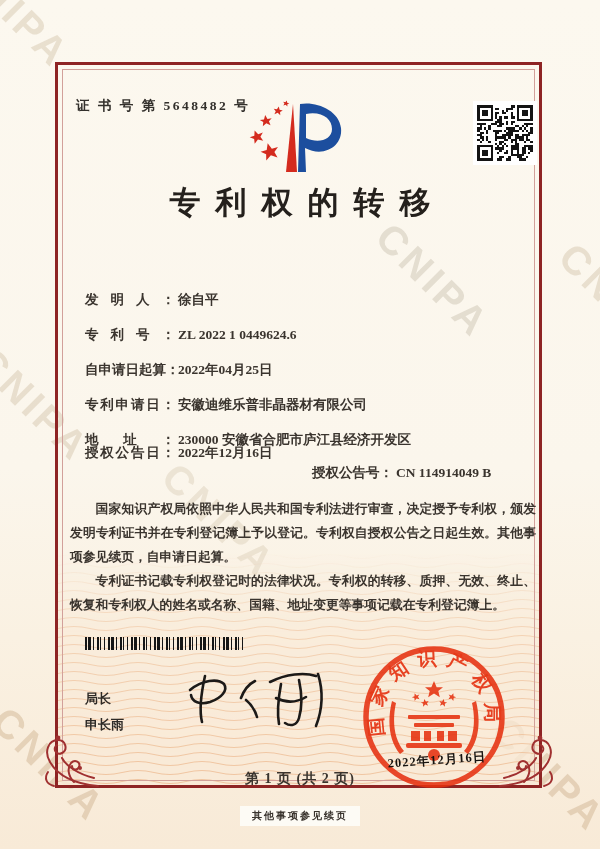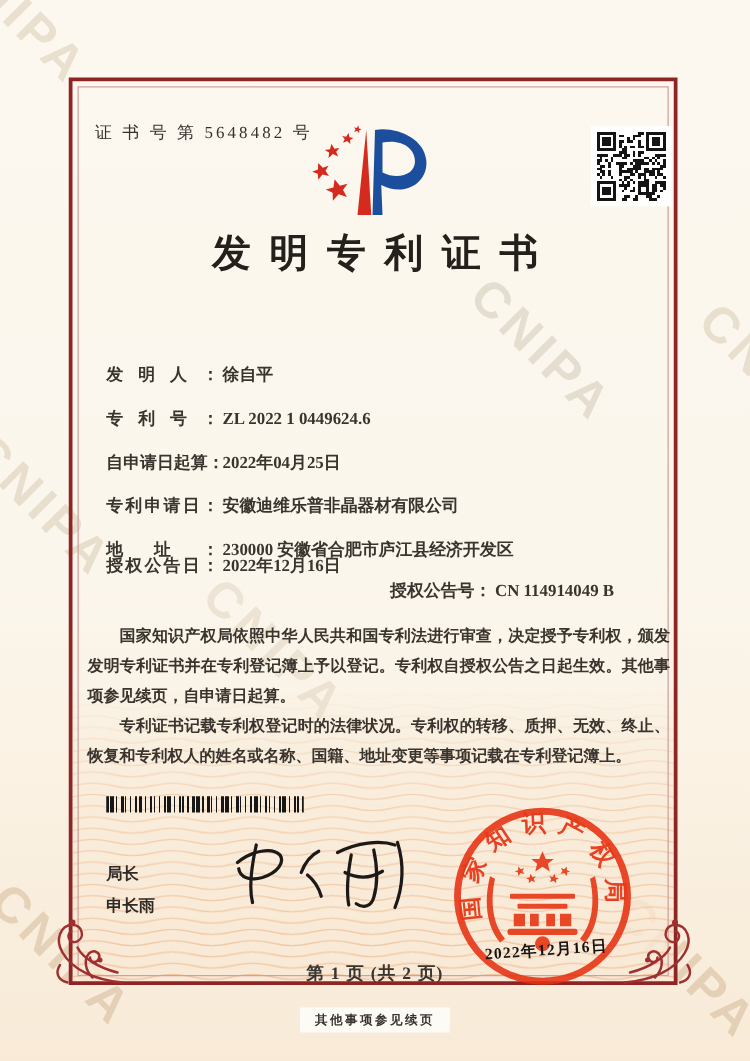--- a/index.html
+++ b/index.html
@@ -19,21 +19,21 @@
   .frame-outer{
     position:absolute;left:55px;top:62px;width:487px;height:726px;
     border:3px solid #8e2424;box-sizing:border-box;
   }
   .frame-inner{
     position:absolute;left:62px;top:69px;width:473px;height:712px;
     border:1px solid #d2a09a;box-sizing:border-box;
   }
   .cert-no{
     position:absolute;left:76px;top:97px;font-size:13.5px;color:#33302c;
-    font-weight:400;letter-spacing:2.5px;
+    font-weight:700;letter-spacing:2.5px;
   }
   .title{
     position:absolute;left:60px;top:182px;width:480px;text-align:center;
     font-size:31px;color:#24201c;font-weight:bold;letter-spacing:15px;text-indent:15px;
   }
   .qr{position:absolute;left:473px;top:101px;width:64px;height:64px;background:#fff;padding:0;}
   .field-row{position:absolute;left:85px;font-size:13.5px;color:#3a342e;font-weight:600;white-space:nowrap;}
   .flabel{display:inline-block;width:90px;text-align:justify;text-align-last:justify;}
   .fvalue{margin-left:3px;}
   .paras{
@@ -368,21 +368,21 @@
           <rect x="12" y="26" width="1" height="1"></rect>
           <rect x="15" y="26" width="1" height="1"></rect>
           <rect x="16" y="26" width="1" height="1"></rect>
           <rect x="21" y="26" width="1" height="1"></rect>
           <rect x="22" y="26" width="1" height="1"></rect>
           <rect x="23" y="26" width="1" height="1"></rect>
         </g>
     </svg>
   </div>
 
-  <div class="title">发明专利证书</div>
+  <div class="title">专利权的转移</div>
 
   <div class="field-row" style="top:291px;">
     <span class="flabel">发明人：</span><span class="fvalue">徐自平</span>
   </div>
   <div class="field-row" style="top:326px;">
     <span class="flabel">专利号：</span><span class="fvalue">ZL 2022 1 0449624.6</span>
   </div>
   <div class="field-row" style="top:361px;">
     <span class="flabel">自申请日起算：</span><span class="fvalue">2022年04月25日</span>
   </div>

